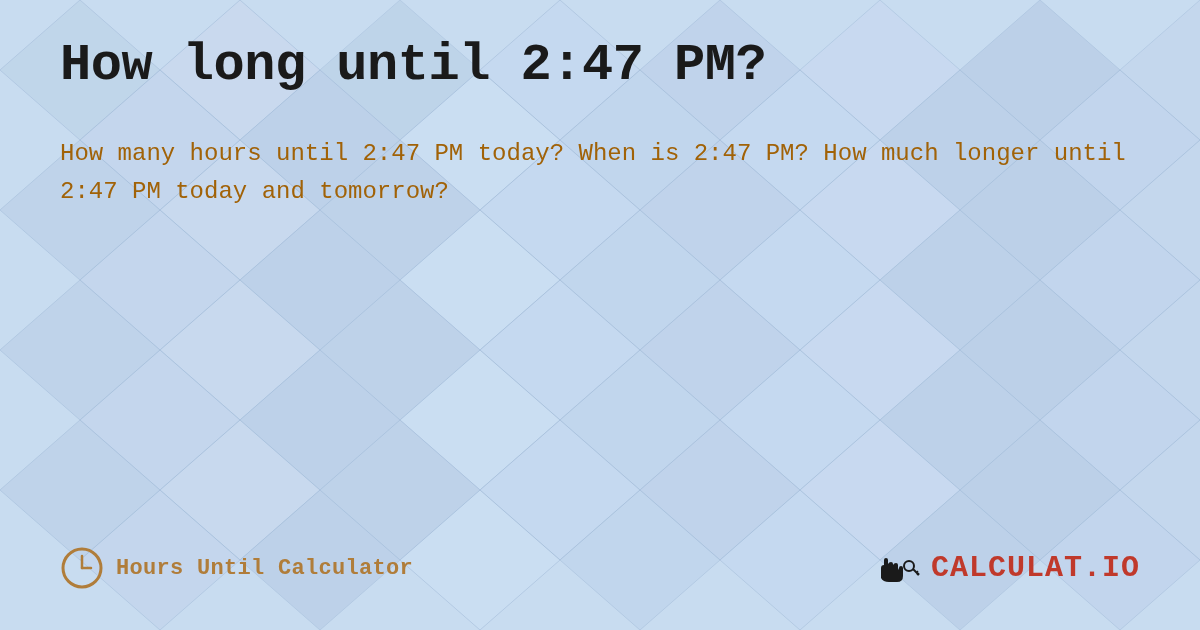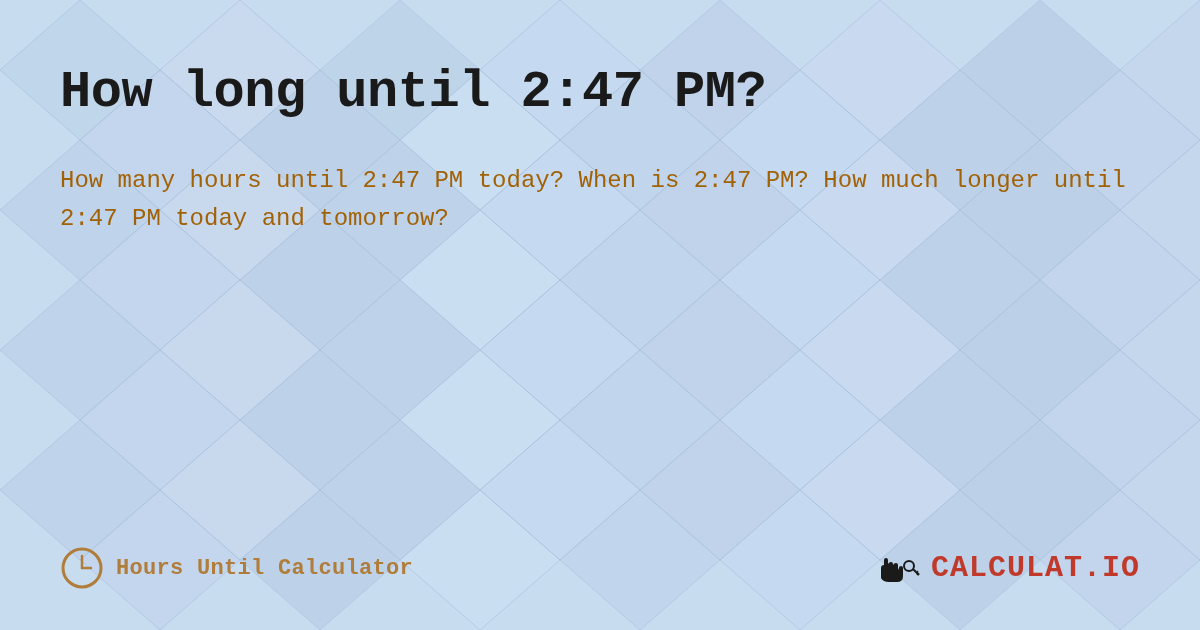--- a/index.html
+++ b/index.html
@@ -18,21 +18,21 @@
       position: absolute;
       inset: 0;
       width: 100%;
       height: 100%;
       z-index: 0;
     }
 
     .content {
       position: relative;
       z-index: 1;
-      padding: 63px 60px 40px 60px;
+      padding: 36px 60px 40px 60px;
       height: 100%;
       display: flex;
       flex-direction: column;
       justify-content: space-between;
     }
 
     .main-section {
       flex: 1;
     }
 

